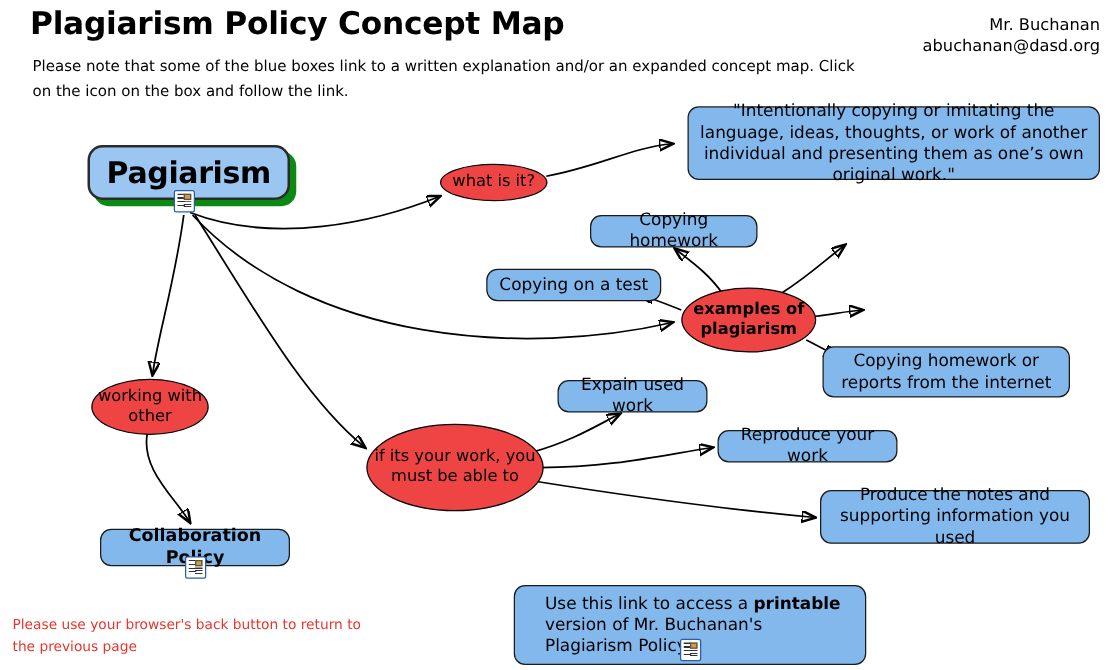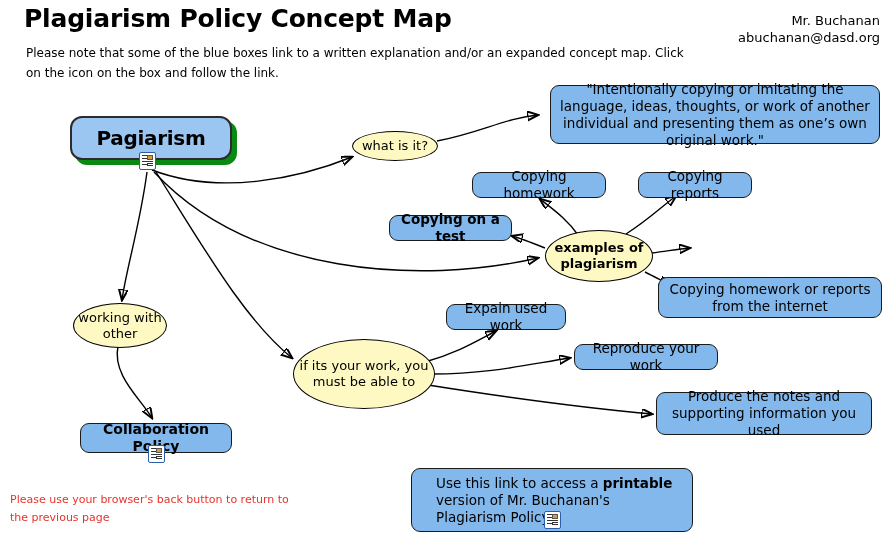--- a/index.html
+++ b/index.html
@@ -79,21 +79,21 @@
     display: flex;
     align-items: center;
     justify-content: center;
     text-align: center;
     font-size: 13.5px;
     line-height: 17px;
     padding: 3px 8px;
     color: #000;
   }
   .ellipse {
-    background: #fef9c3;
+    background: #ef4444;
     border: 1.3px solid #000000;
     border-radius: 50%;
     display: flex;
     align-items: center;
     justify-content: center;
     text-align: center;
     font-size: 13px;
     line-height: 16px;
     color: #000;
   }
@@ -106,21 +106,21 @@
     height: 44px;
     background: #9cc6f2;
     border: 2px solid #2b2b2b;
     border-radius: 12px;
     box-shadow: 5px 5px 0 0 #0b8a13;
     display: flex;
     align-items: center;
     justify-content: center;
   }
   #node-root .root-label {
-    font-size: 20px;
+    font-size: 24px;
     font-weight: bold;
     letter-spacing: -0.3px;
   }
 
   #node-collab {
     left: 80px;
     top: 423px;
     width: 152px;
     height: 30px;
     font-weight: bold;
@@ -241,30 +241,27 @@
   </div>
 
   <div class="node ellipse" id="node-examples" style="left:545px; top:230px; width:108px; height:52px;font-weight:bold;">
     <span>examples of plagiarism</span>
   </div>
 
   <div class="node box" id="node-copying-homework" style="left:472px; top:172px; width:134px; height:26px;">
     <span>Copying homework</span>
   </div>
 
-  <div class="node box" id="node-copying-reports" style="left:638px; top:172px; width:114px; height:26px;">
-    <span>Copying reports</span>
-  </div>
-
-  <div class="node box" id="node-copying-on-a-test" style="left:389px; top:215px; width:123px; height:26px;font-weight:bold;">
+
+  <div class="node box" id="node-copying-on-a-test" style="left:389px; top:215px; width:140px; height:26px;">
     <span>Copying on a test</span>
   </div>
 
 
-  <div class="node box" id="node-homework-from-internet" style="left:658px; top:277px; width:224px; height:41px;">
+  <div class="node box" id="node-homework-from-internet" style="left:658px; top:277px; width:198px; height:41px;">
     <span>Copying homework or reports from the internet</span>
   </div>
 
   <div class="node ellipse" id="node-working-with-other" style="left:73px; top:303px; width:94px; height:45px;">
     <span>working with other</span>
   </div>
 
   <div class="node box" id="node-collab">
     <span>Collaboration Policy</span>
   </div>

